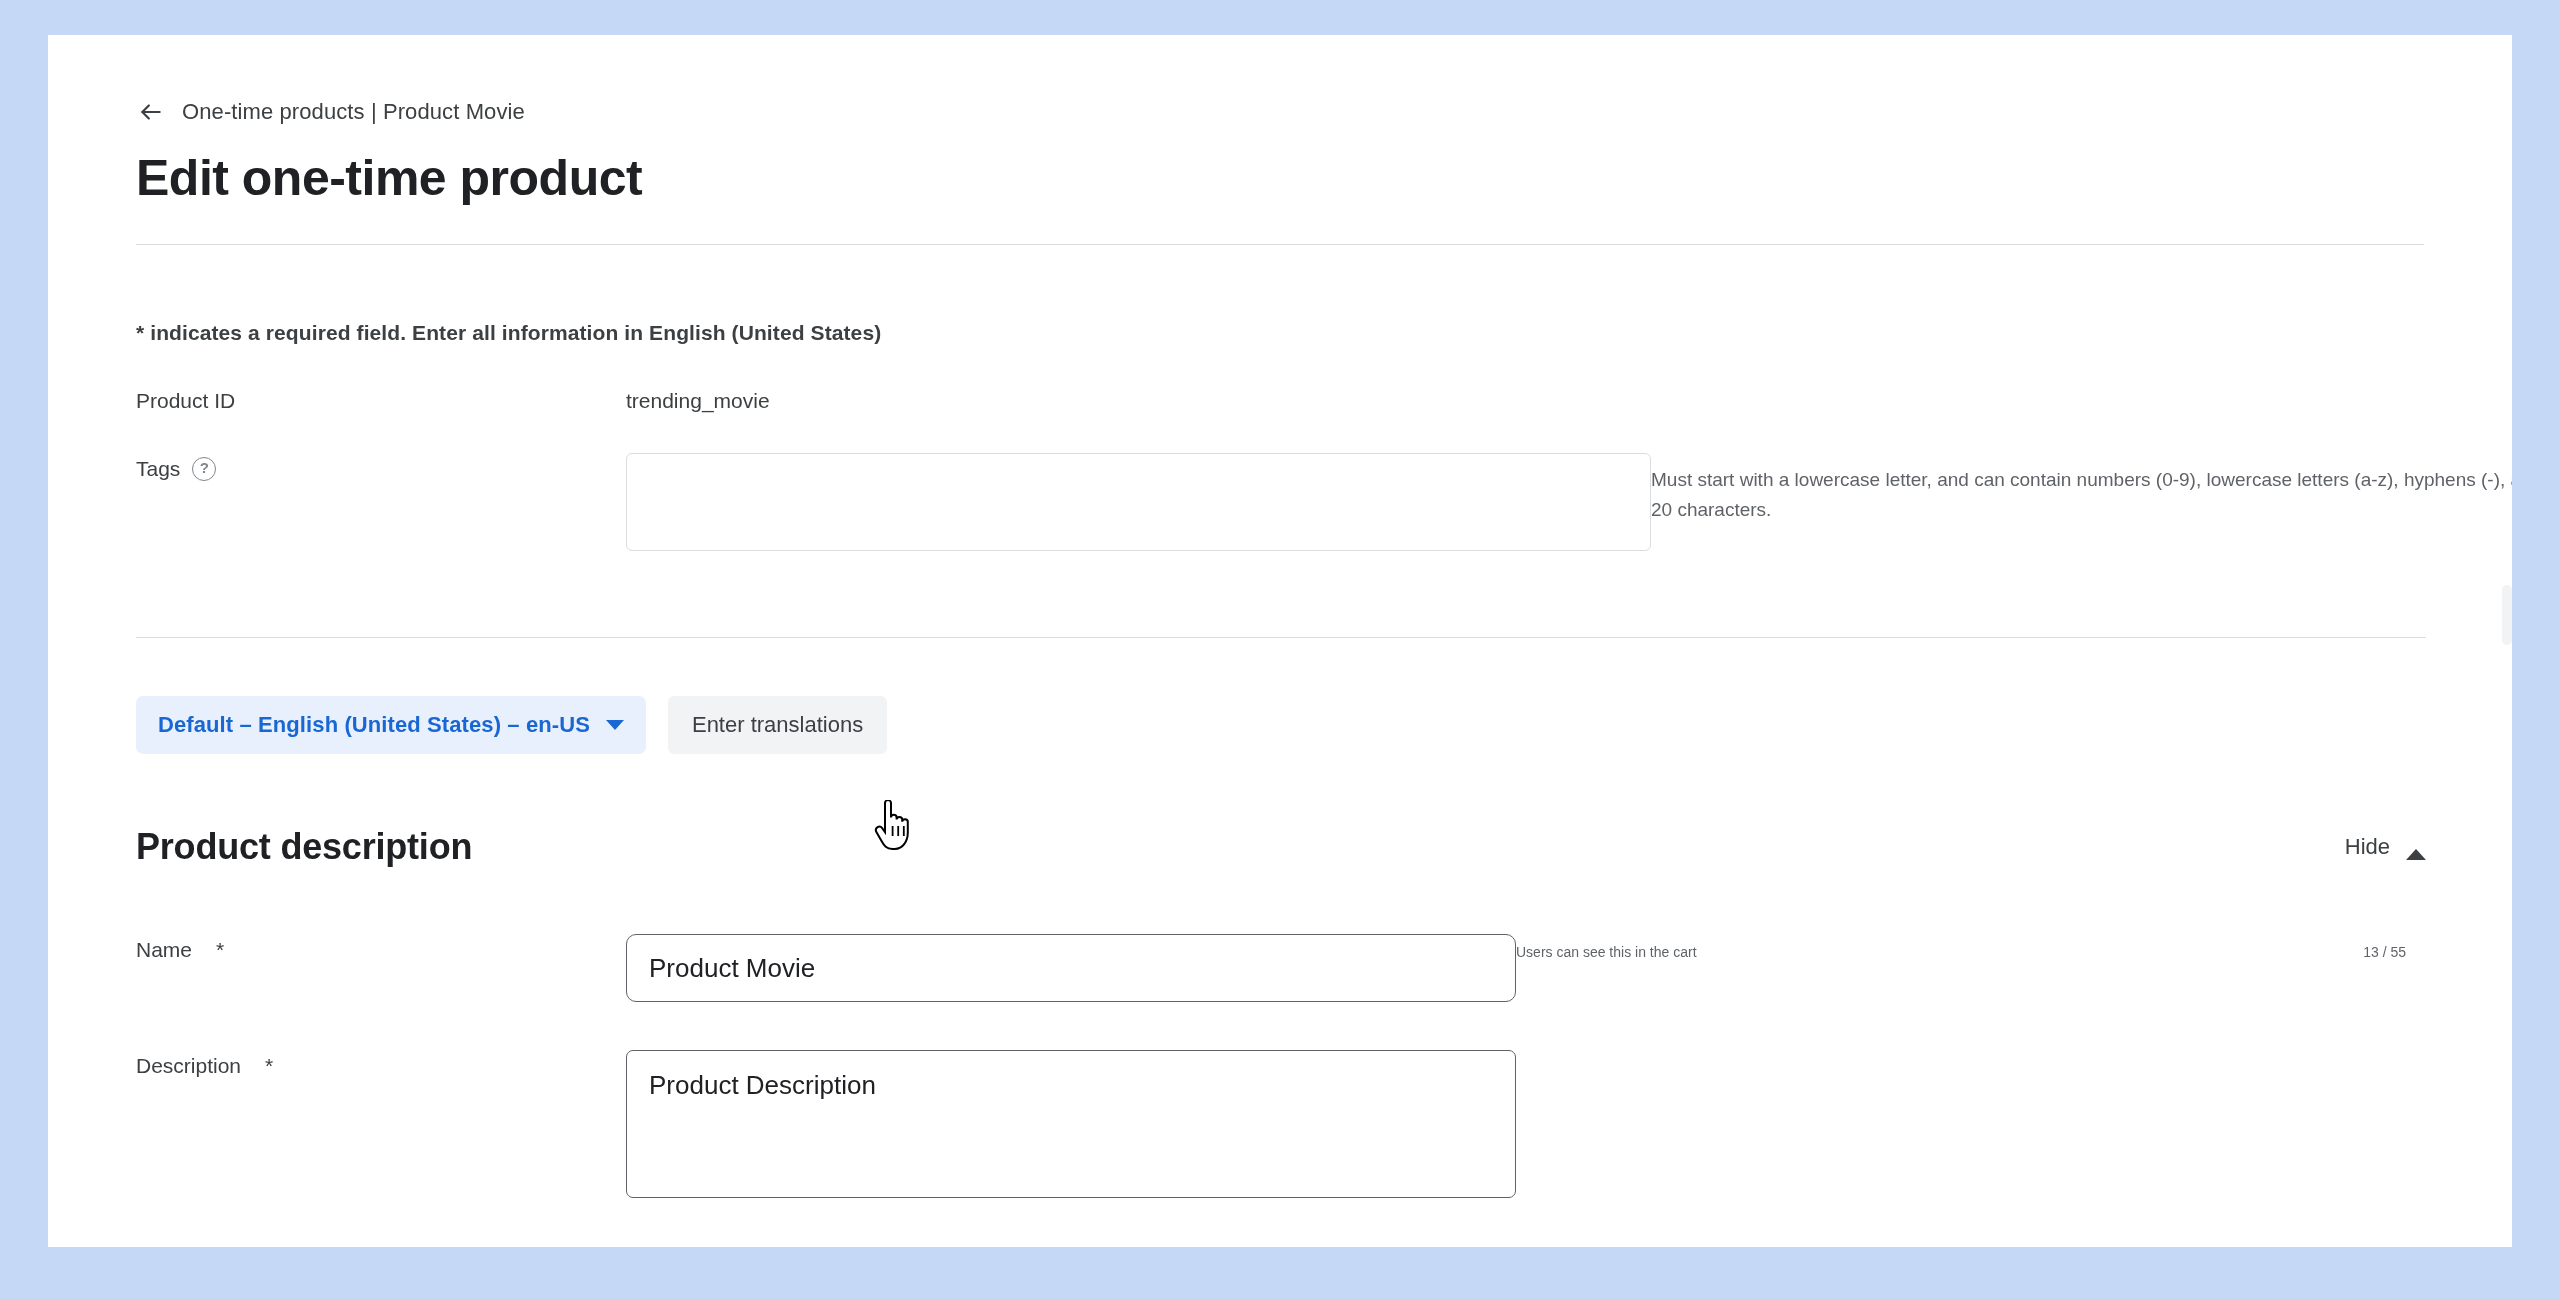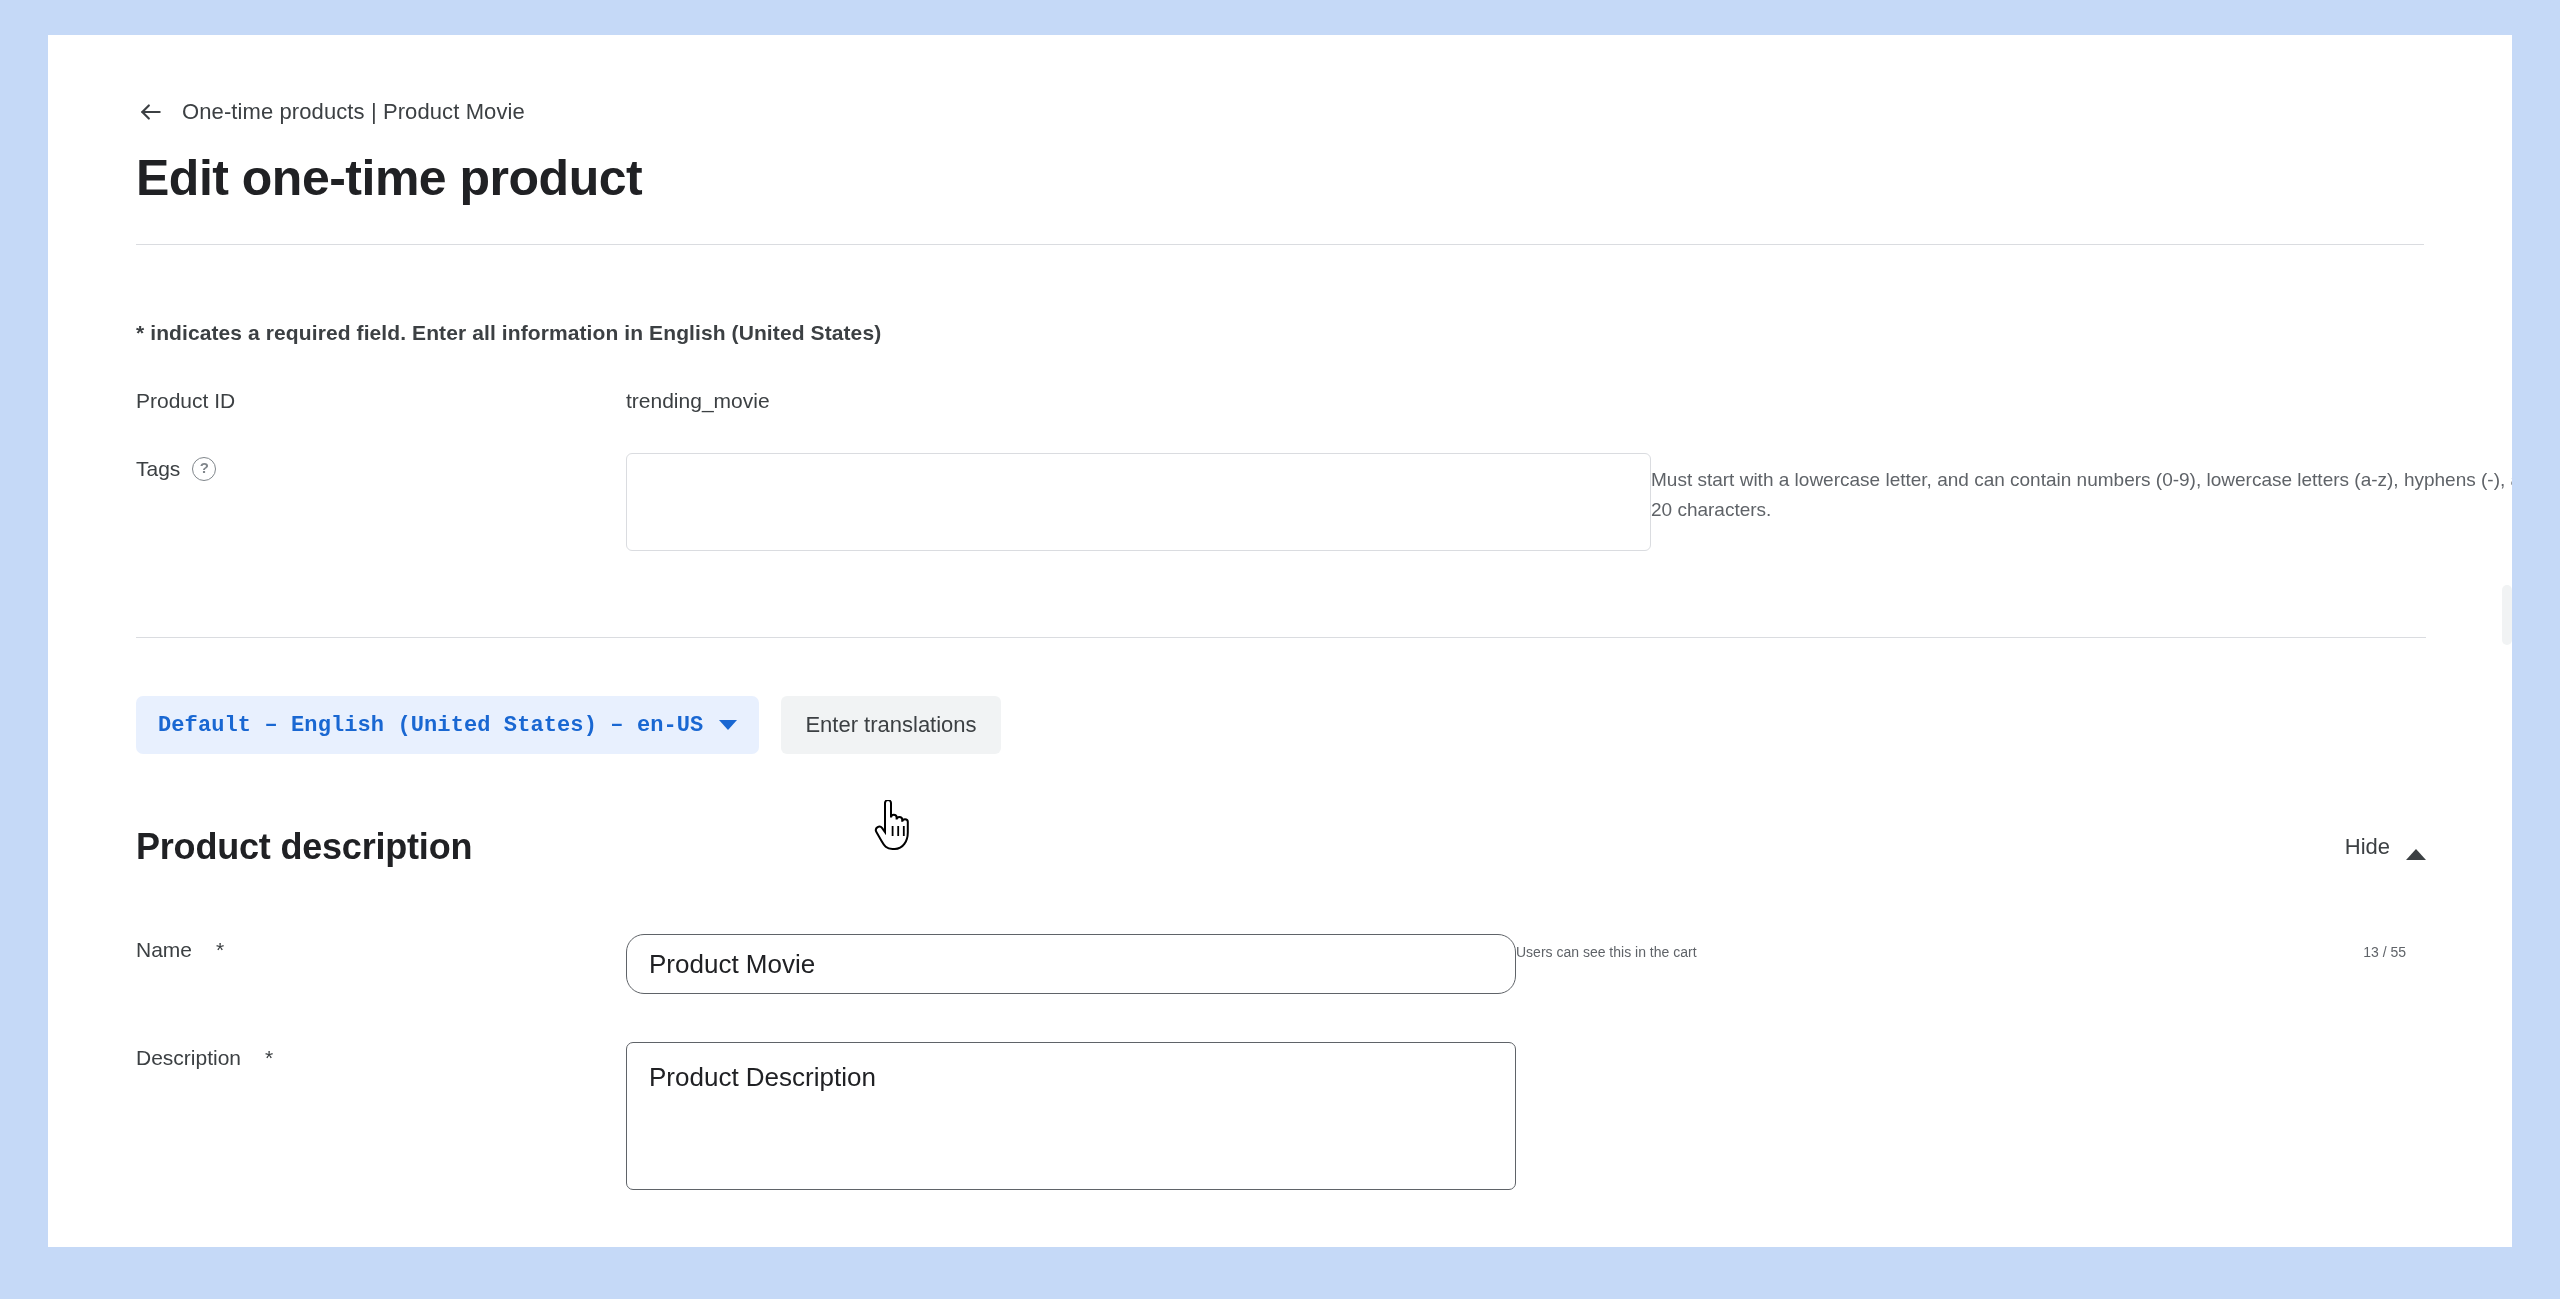--- a/index.html
+++ b/index.html
@@ -160,21 +160,21 @@
     gap: 16px;
     background: #e8f0fe;
     color: #1967d2;
     font-size: 22px;
     font-weight: 700;
     border-radius: 7px;
     padding: 0 22px;
     height: 58px;
     border: none;
     cursor: pointer;
-    font-family: Liberation Mono, monospace;
+    font-family: Liberation Sans, sans-serif;
     letter-spacing: 0.1px;
   }
   .chevron-down {
     width: 0;
     height: 0;
     border-left: 9px solid transparent;
     border-right: 9px solid transparent;
     border-top: 10px solid #1967d2;
     display: inline-block;
   }
@@ -218,23 +218,23 @@
     border-left: 10px solid transparent;
     border-right: 10px solid transparent;
     border-bottom: 11px solid #3c4043;
     display: inline-block;
   }
 
   
   .bordered-input {
     box-sizing: border-box;
     width: 890px;
-    height: 60px;
+    height: 68px;
     border: 1.7px solid #5f6368;
-    border-radius: 18px;
+    border-radius: 10px;
     font-family: "Liberation Sans", sans-serif;
     font-size: 26px;
     color: #202124;
     padding: 0 22px;
     outline: none;
     background: #fff;
   }
   .bordered-textarea {
     box-sizing: border-box;
     width: 890px;

